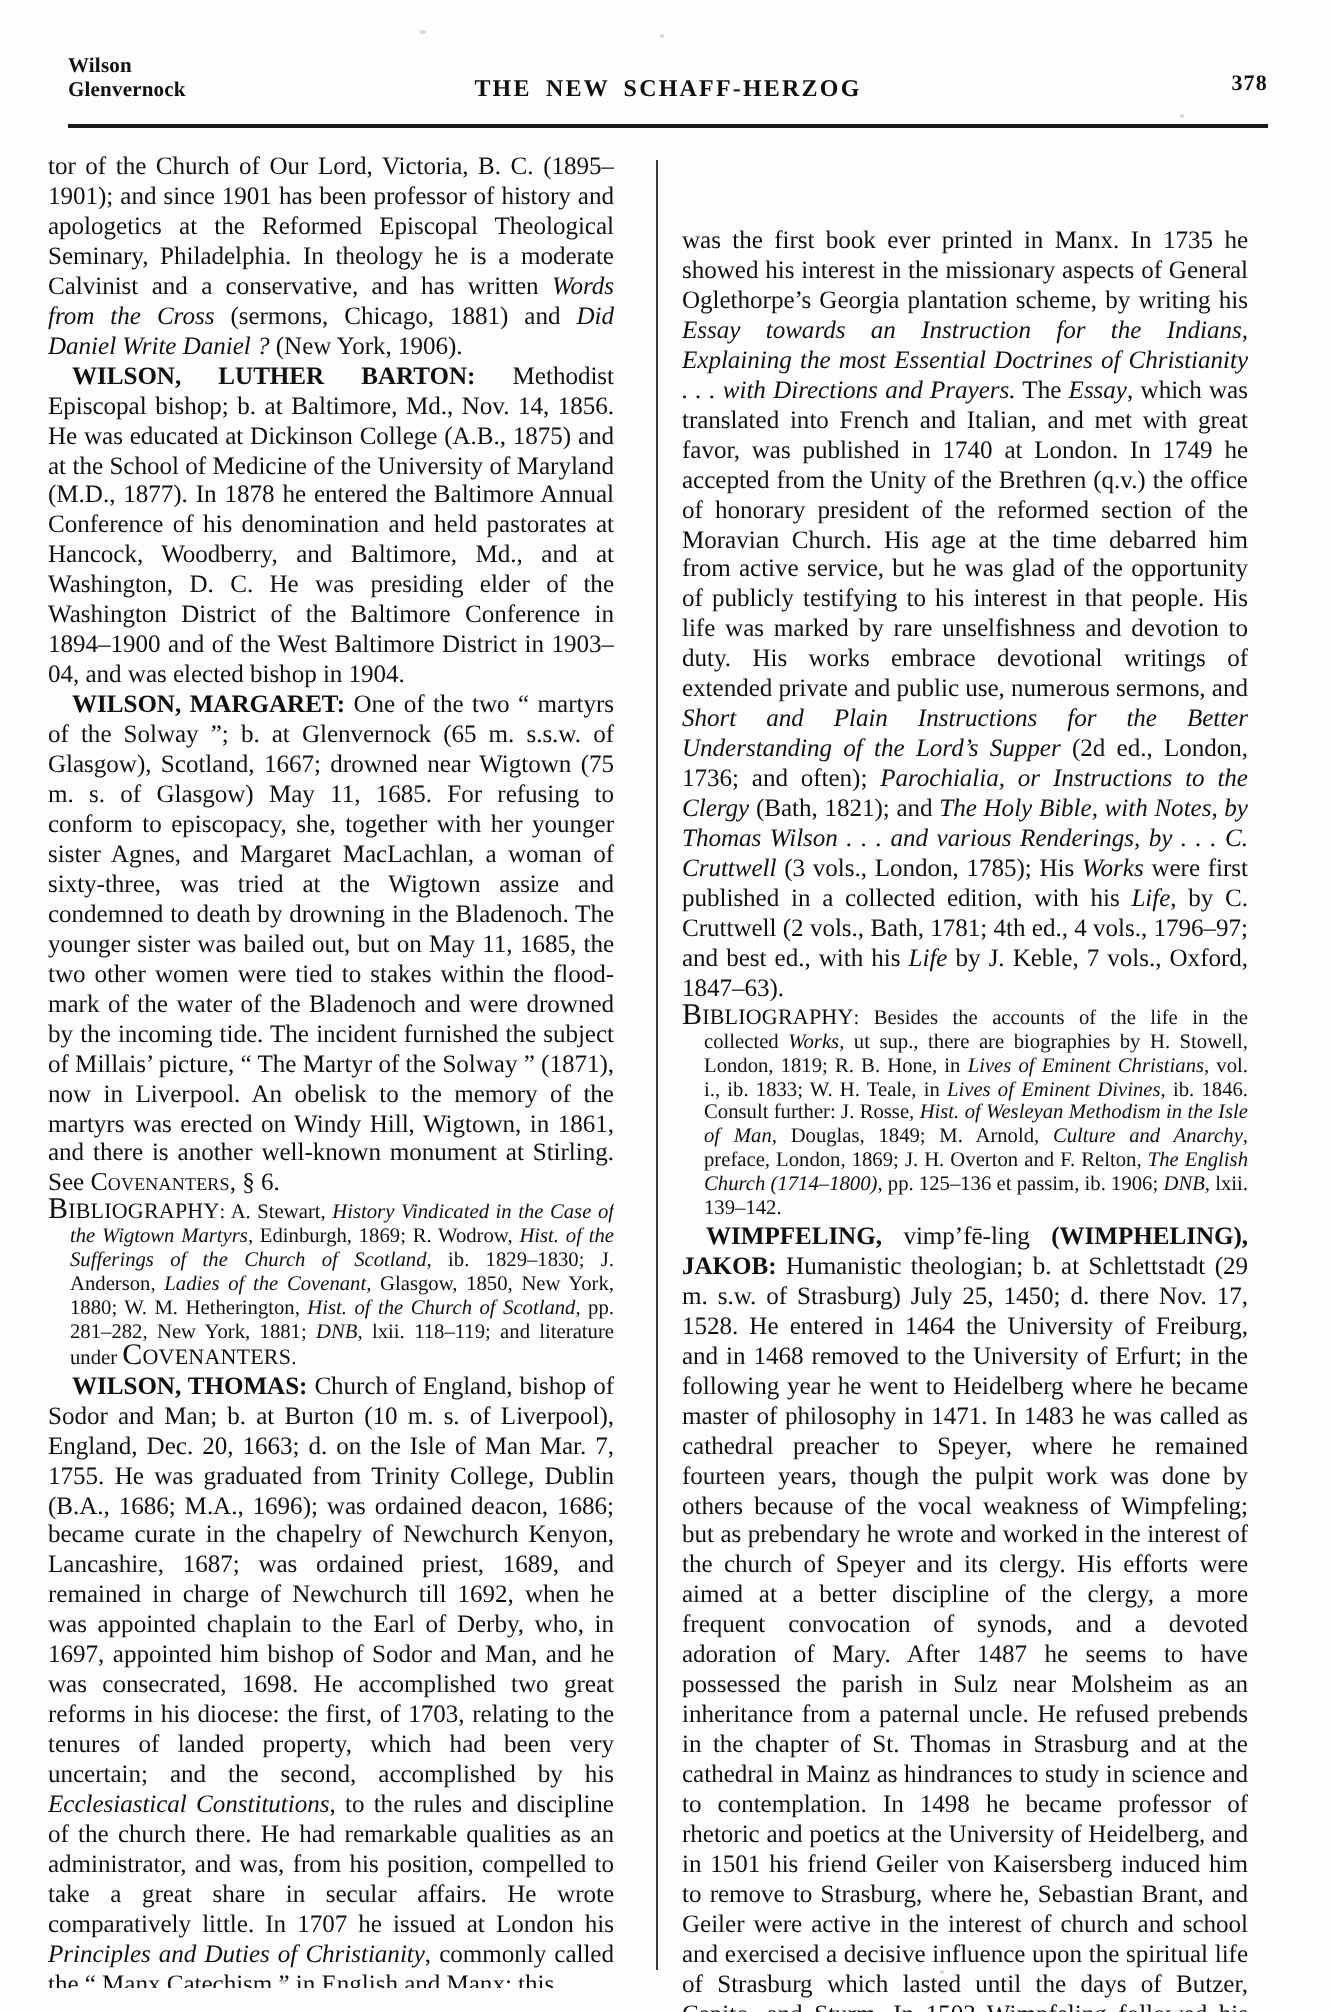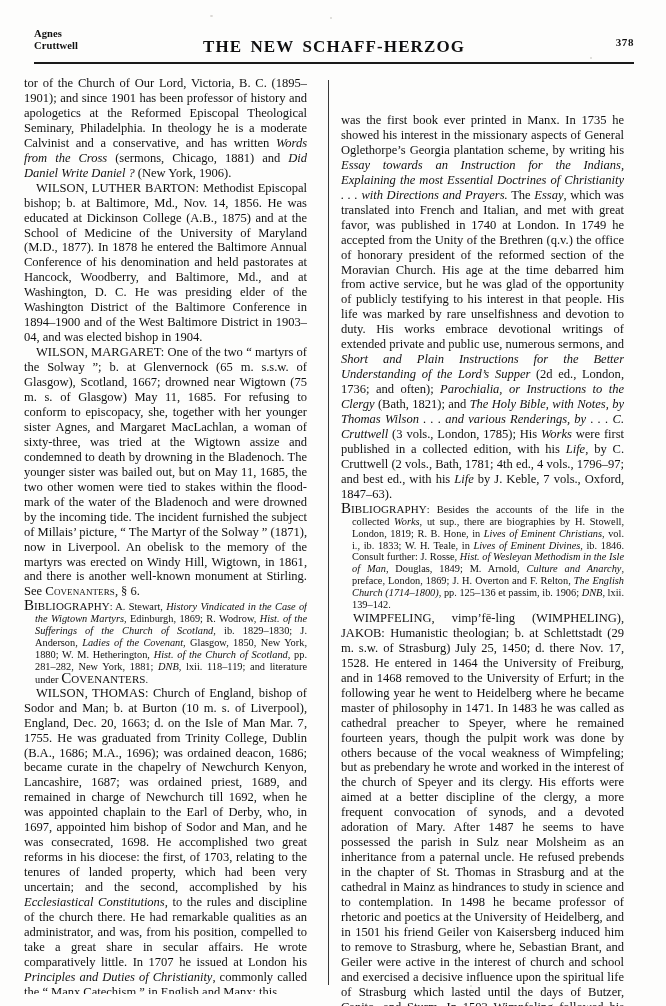--- a/index.html
+++ b/index.html
@@ -40,21 +40,21 @@
     line-height: 11.5px;
     letter-spacing: 0.1px;
   }
   .rh-center {
     position: absolute;
     left: 0;
     right: 0;
     top: 9px;
     text-align: center;
     font-weight: bold;
-    font-size: 17px;
+    font-size: 12px;
     letter-spacing: 1.1px;
     word-spacing: 3px;
   }
   .rh-right {
     position: absolute;
     right: 0;
     top: 8px;
     font-weight: bold;
     font-size: 11px;
     letter-spacing: 0.6px;
@@ -101,21 +101,21 @@
     line-height: 14.95px;
     text-align: justify;
     text-justify: inter-word;
     hyphens: manual;
     letter-spacing: -0.02px;
   }
   p.body.indent { text-indent: 12px; }
   p.body.cont   { text-indent: 0; }
 
   .entry-head {
-    font-weight: normal;
+    font-weight: bold;
   }
   .sc {
     font-variant: small-caps;
     font-size: 12.9px;
     letter-spacing: 0.1px;
   }
   i, .it { font-style: italic; }
 
   p.biblio {
     margin: 1px 0 0 0;
@@ -138,22 +138,22 @@
     opacity: .55;
   }
 </style>
 </head>
 <body>
 
 <div class="page">
 
   <div class="running-head">
     <div class="rh-left">
-      <div>Agnes</div>
-      <div>Cruttwell</div>
+      <div>Wilson</div>
+      <div>Glenvernock</div>
     </div>
     <div class="rh-center">THE NEW SCHAFF-HERZOG</div>
     <div class="rh-right">378</div>
   </div>
 
   <div class="rule"></div>
 
   <div class="columns">
     <div class="divider"></div>
 

